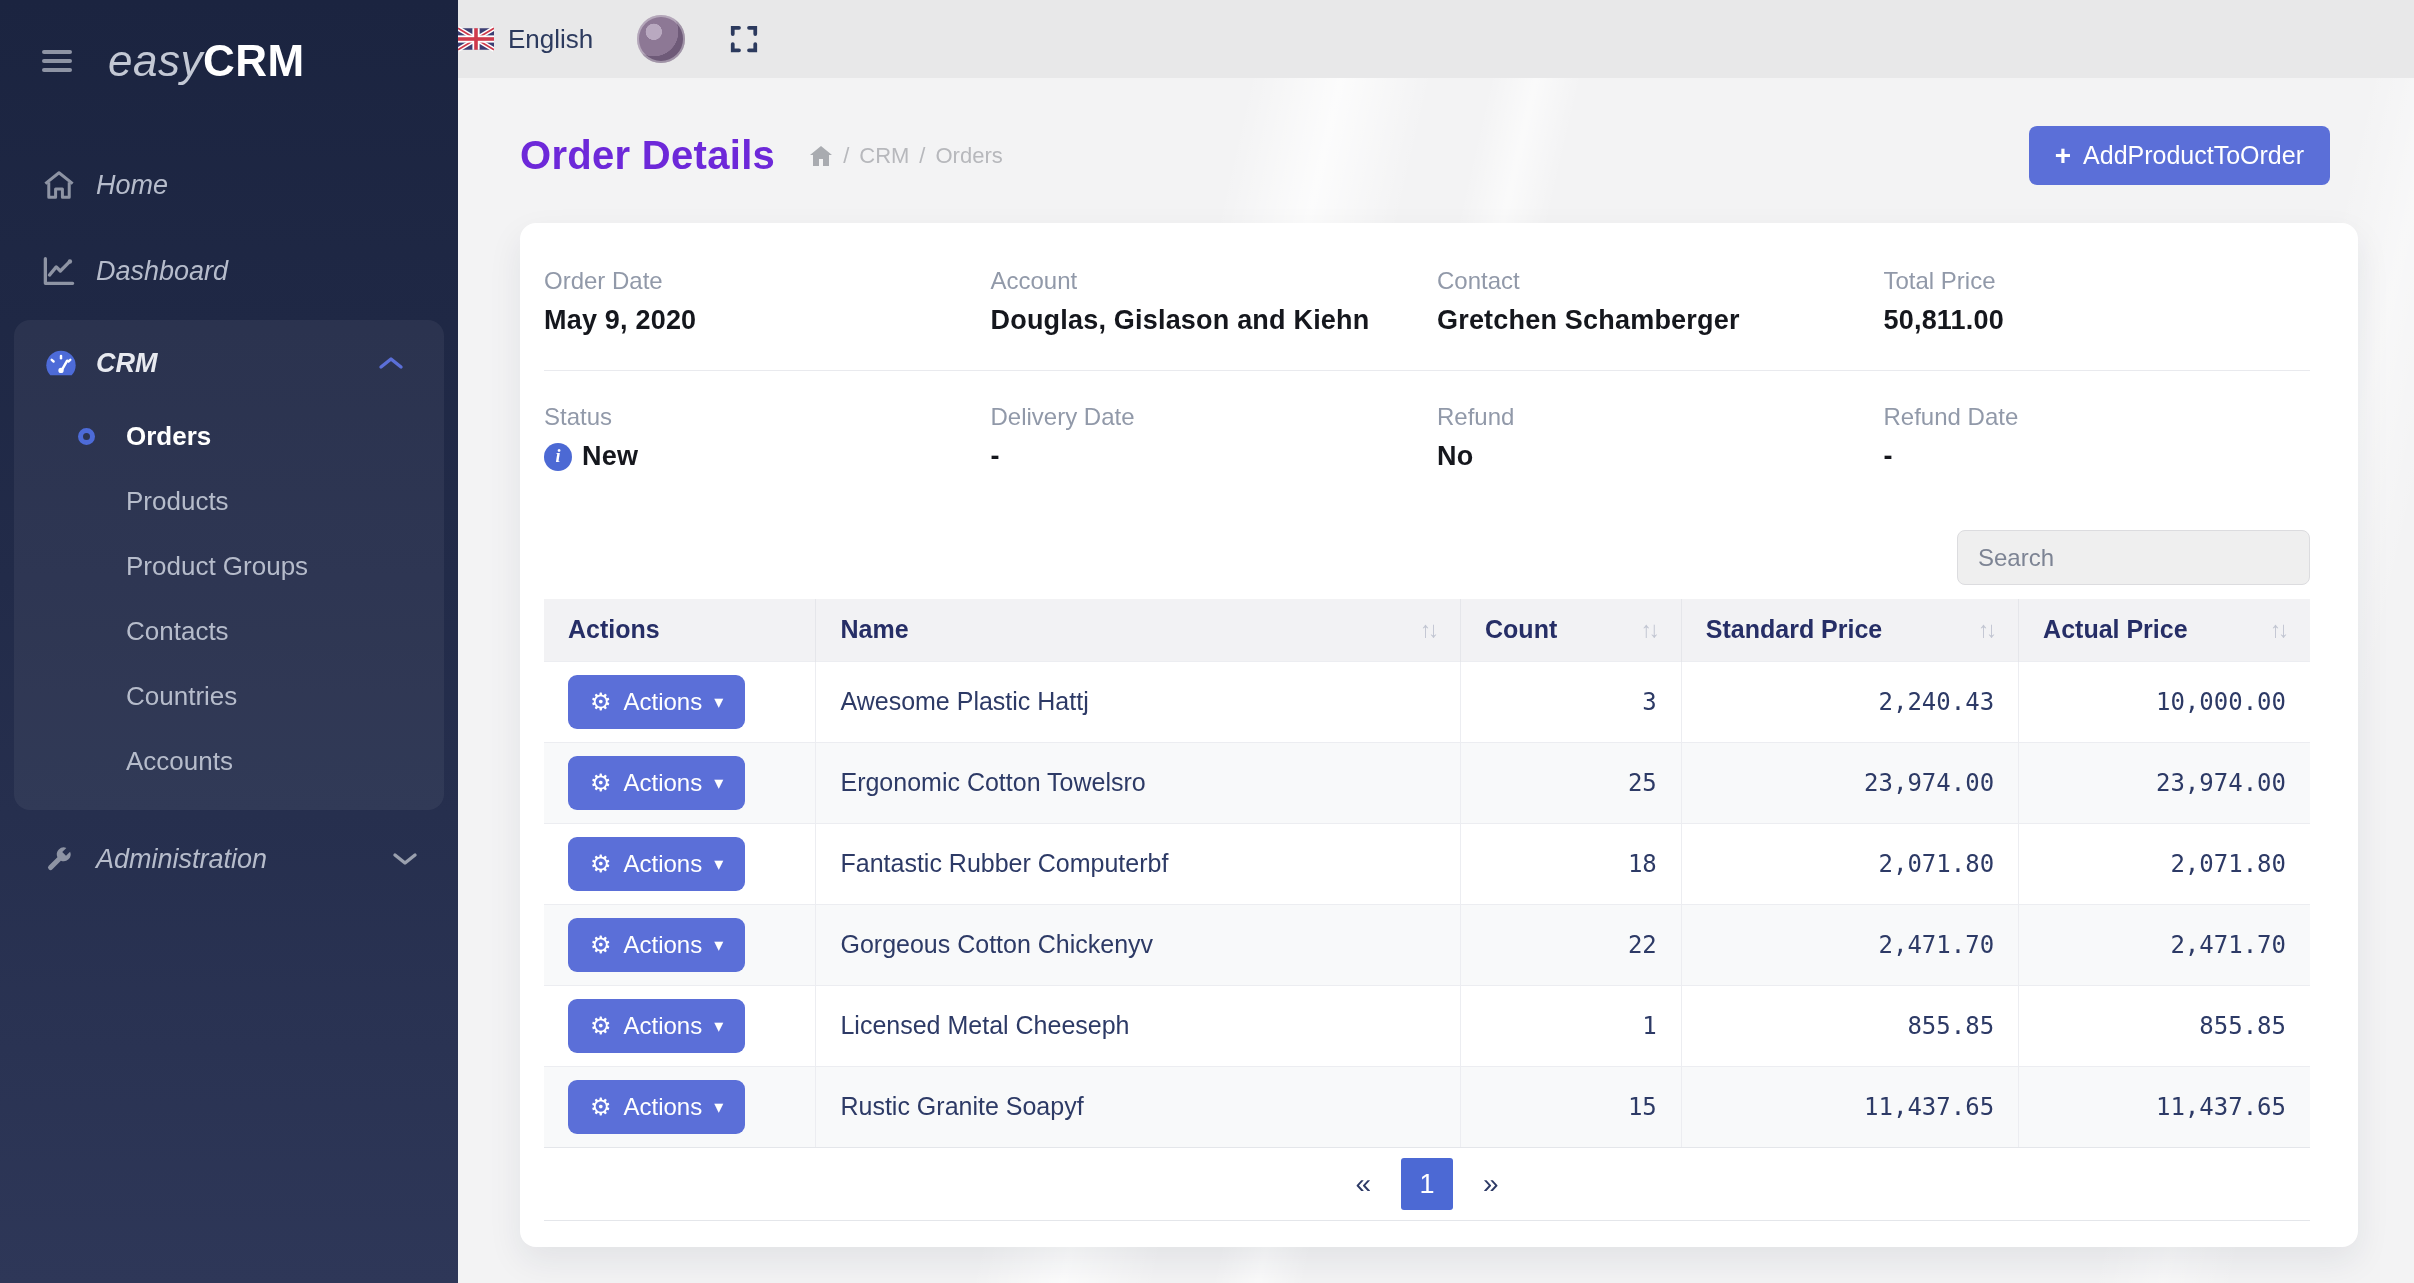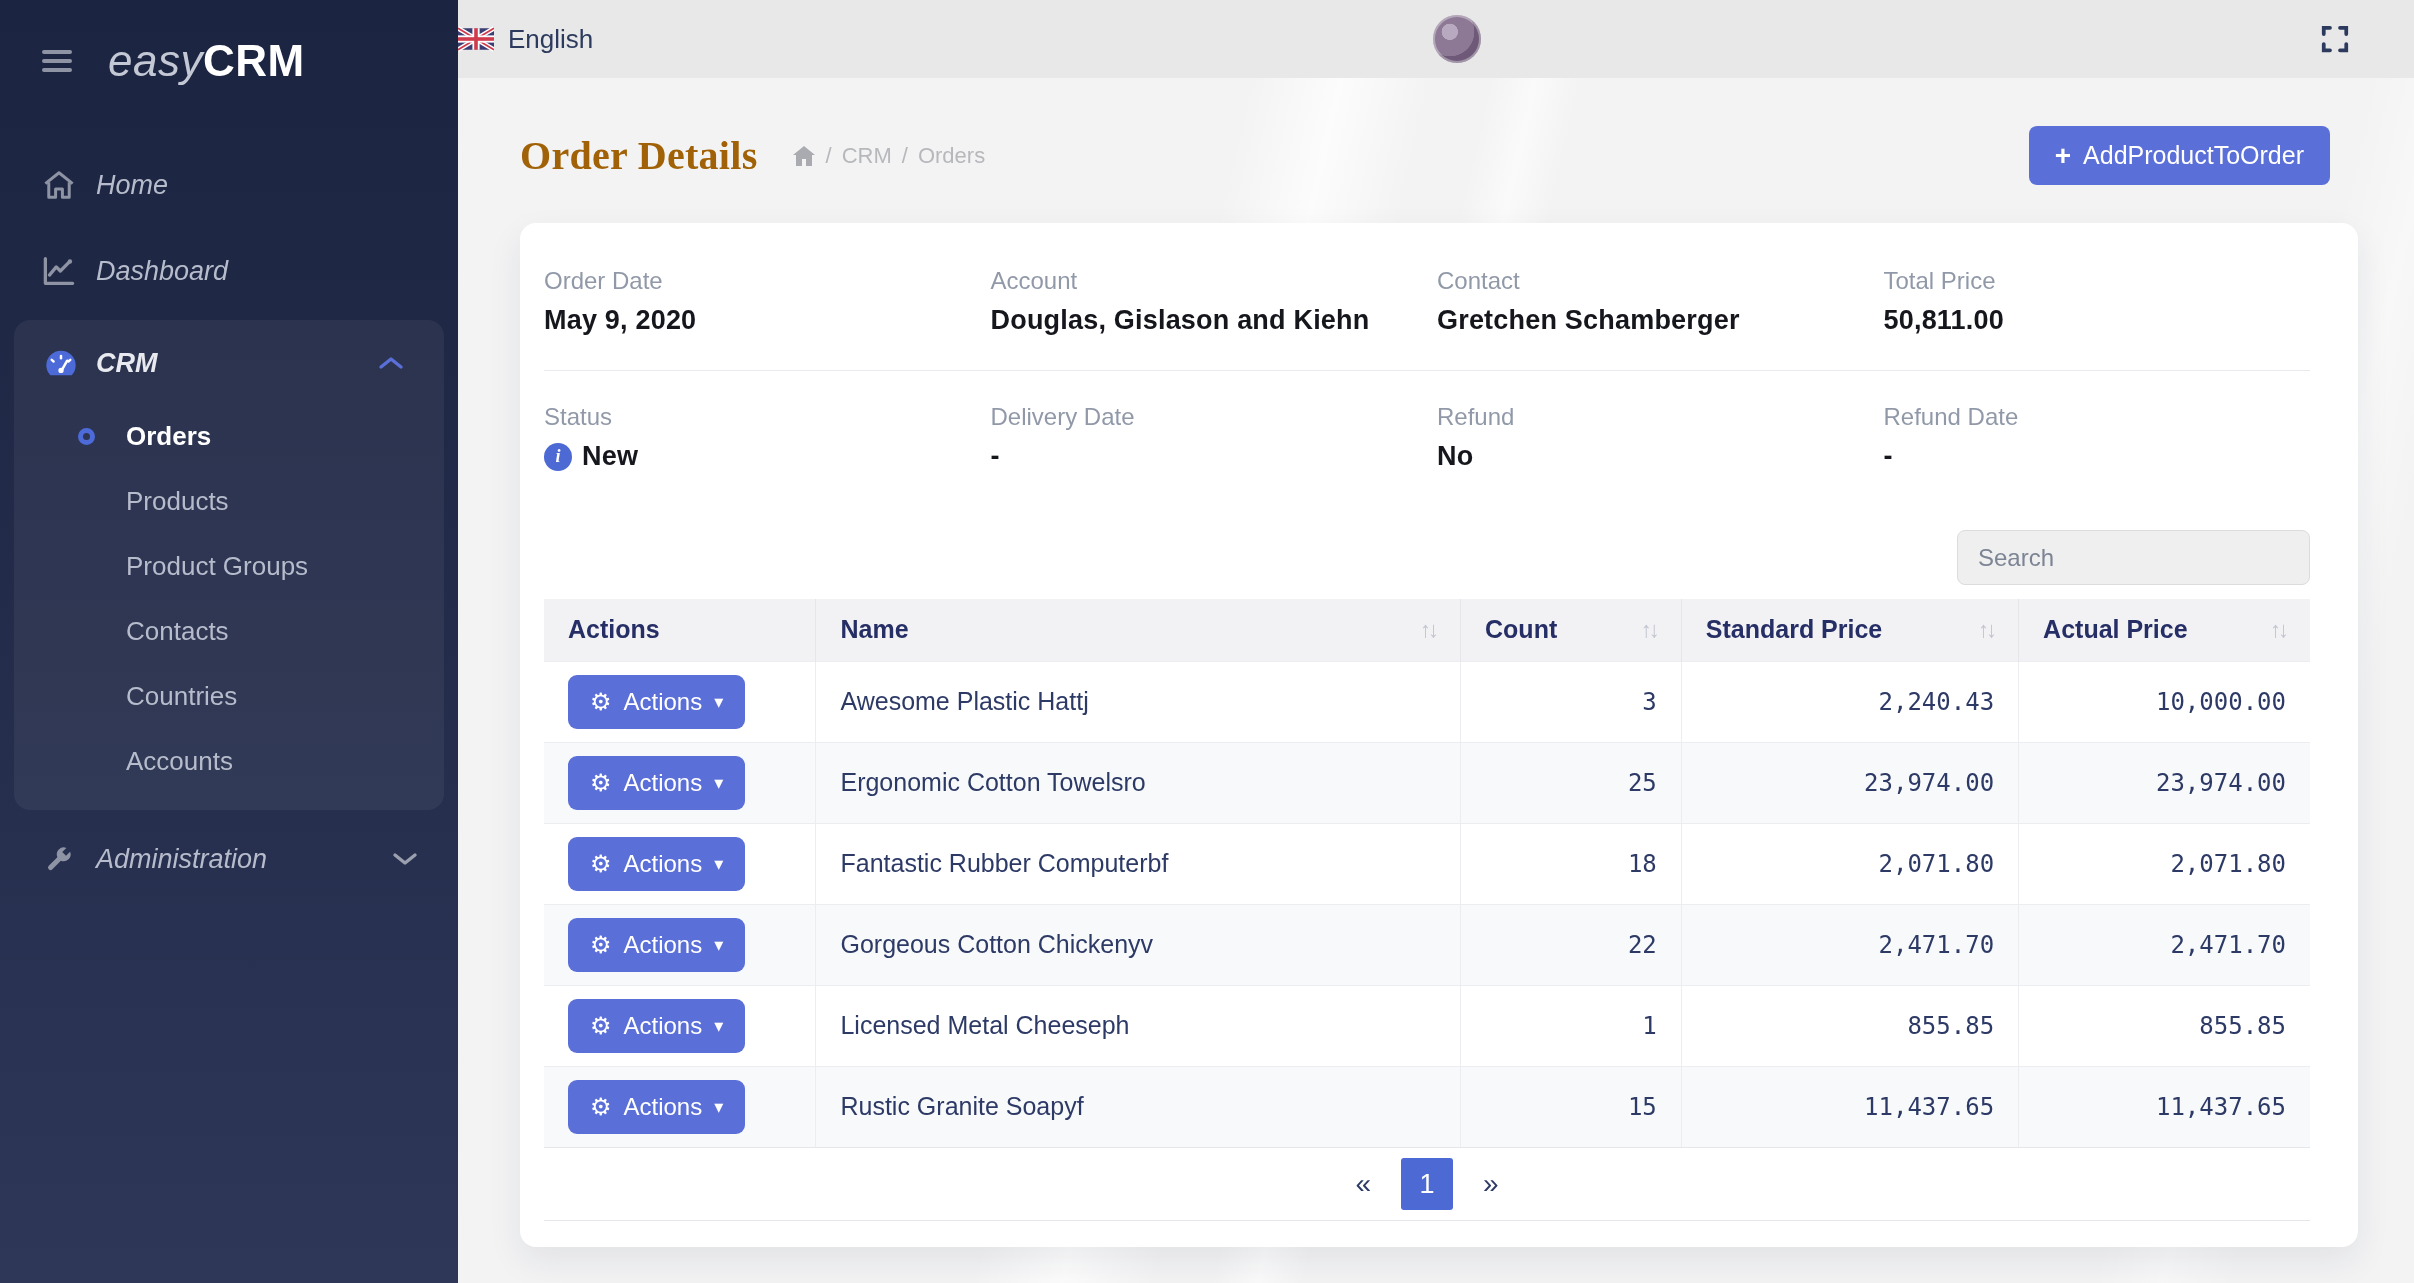--- a/index.html
+++ b/index.html
@@ -27,36 +27,36 @@
   .nav-group { background:rgba(255,255,255,0.055); border-radius:16px; margin:6px 14px; padding:2px 0 16px 0; }
   .nav-group .nav-item { padding-left:28px; height:82px; }
   .nav-group .nav-item .lbl { color:#e8eaf0; font-weight:600; }
   .sub-item { display:flex; align-items:center; height:65px; padding-left:64px; font-size:26px; color:#b6bccb; cursor:pointer; }
   .sub-item .bullet-col { width:48px; flex:0 0 48px; display:flex; align-items:center; }
   .ring { width:17px; height:17px; border-radius:50%; border:5px solid #4d6bd8; background:transparent; }
   .sub-item.active { color:#ffffff; font-weight:600; }
 
   
   .main { flex:1; display:flex; flex-direction:column; min-width:0; }
-  .topbar { height:78px; background:#e8e8e9; display:flex; align-items:center; justify-content:space-between; gap:44px; padding-right:64px; }
+  .topbar { height:78px; background:#e8e8e9; display:flex; align-items:center; justify-content:flex-start; gap:44px; padding-right:64px; }
   .lang { display:flex; align-items:center; gap:14px; cursor:pointer; color:#2c3a5e; font-size:26px; }
   .avatar { width:48px; height:48px; border-radius:50%; cursor:pointer;
     background:radial-gradient(circle at 35% 35%, #b9a9c0 0 18%, #8d7895 19% 55%, #6e5a78 56% 100%);
     box-shadow:inset 0 0 0 2px rgba(255,255,255,.35); }
   .fs-btn { cursor:pointer; display:flex; align-items:center; }
 
   .content { flex:1; position:relative; overflow:hidden; background:#f3f3f4; }
   .swoosh { position:absolute; top:-10%; height:130%; pointer-events:none;
     background:linear-gradient(90deg, rgba(255,255,255,0) 0%, rgba(255,255,255,.75) 50%, rgba(255,255,255,0) 100%); }
   .swoosh.s1 { left:640px; width:180px; transform:rotate(13deg); }
   .swoosh.s2 { left:880px; width:90px;  transform:rotate(13deg); opacity:.8; }
   .swoosh.s3 { left:1760px; width:140px; transform:rotate(13deg); opacity:.55; }
 
   .page-head { position:relative; display:flex; align-items:center; margin:48px 84px 0 62px; }
-  .page-title { font-size:40px; font-weight:800; color:#a16207; letter-spacing:.3px;font-family:Liberation Serif, serif; }
+  .page-title { font-size:40px; font-weight:800; color:#6d28d9; letter-spacing:.3px; }
   .breadcrumb { display:flex; align-items:center; gap:10px; margin-left:34px; color:#b7b8bc; font-size:22px; }
   .breadcrumb a { color:#b7b8bc; text-decoration:none; cursor:pointer; }
   .add-btn { margin-left:auto; display:inline-flex; align-items:center; gap:12px; background:#5b6fd8; color:#fff;
     border:none; border-radius:8px; padding:15px 26px; font-size:25px; font-family:inherit; cursor:pointer; }
   .add-btn .plus { font-size:28px; font-weight:700; line-height:1; }
 
   
   .card { position:relative; background:#fff; border-radius:16px; margin:38px 56px 0 62px;
     box-shadow:0 14px 34px rgba(30,40,70,.08); padding:44px 48px 26px 24px; }
   .info-grid { display:grid; grid-template-columns:repeat(4,1fr); column-gap:20px; }

